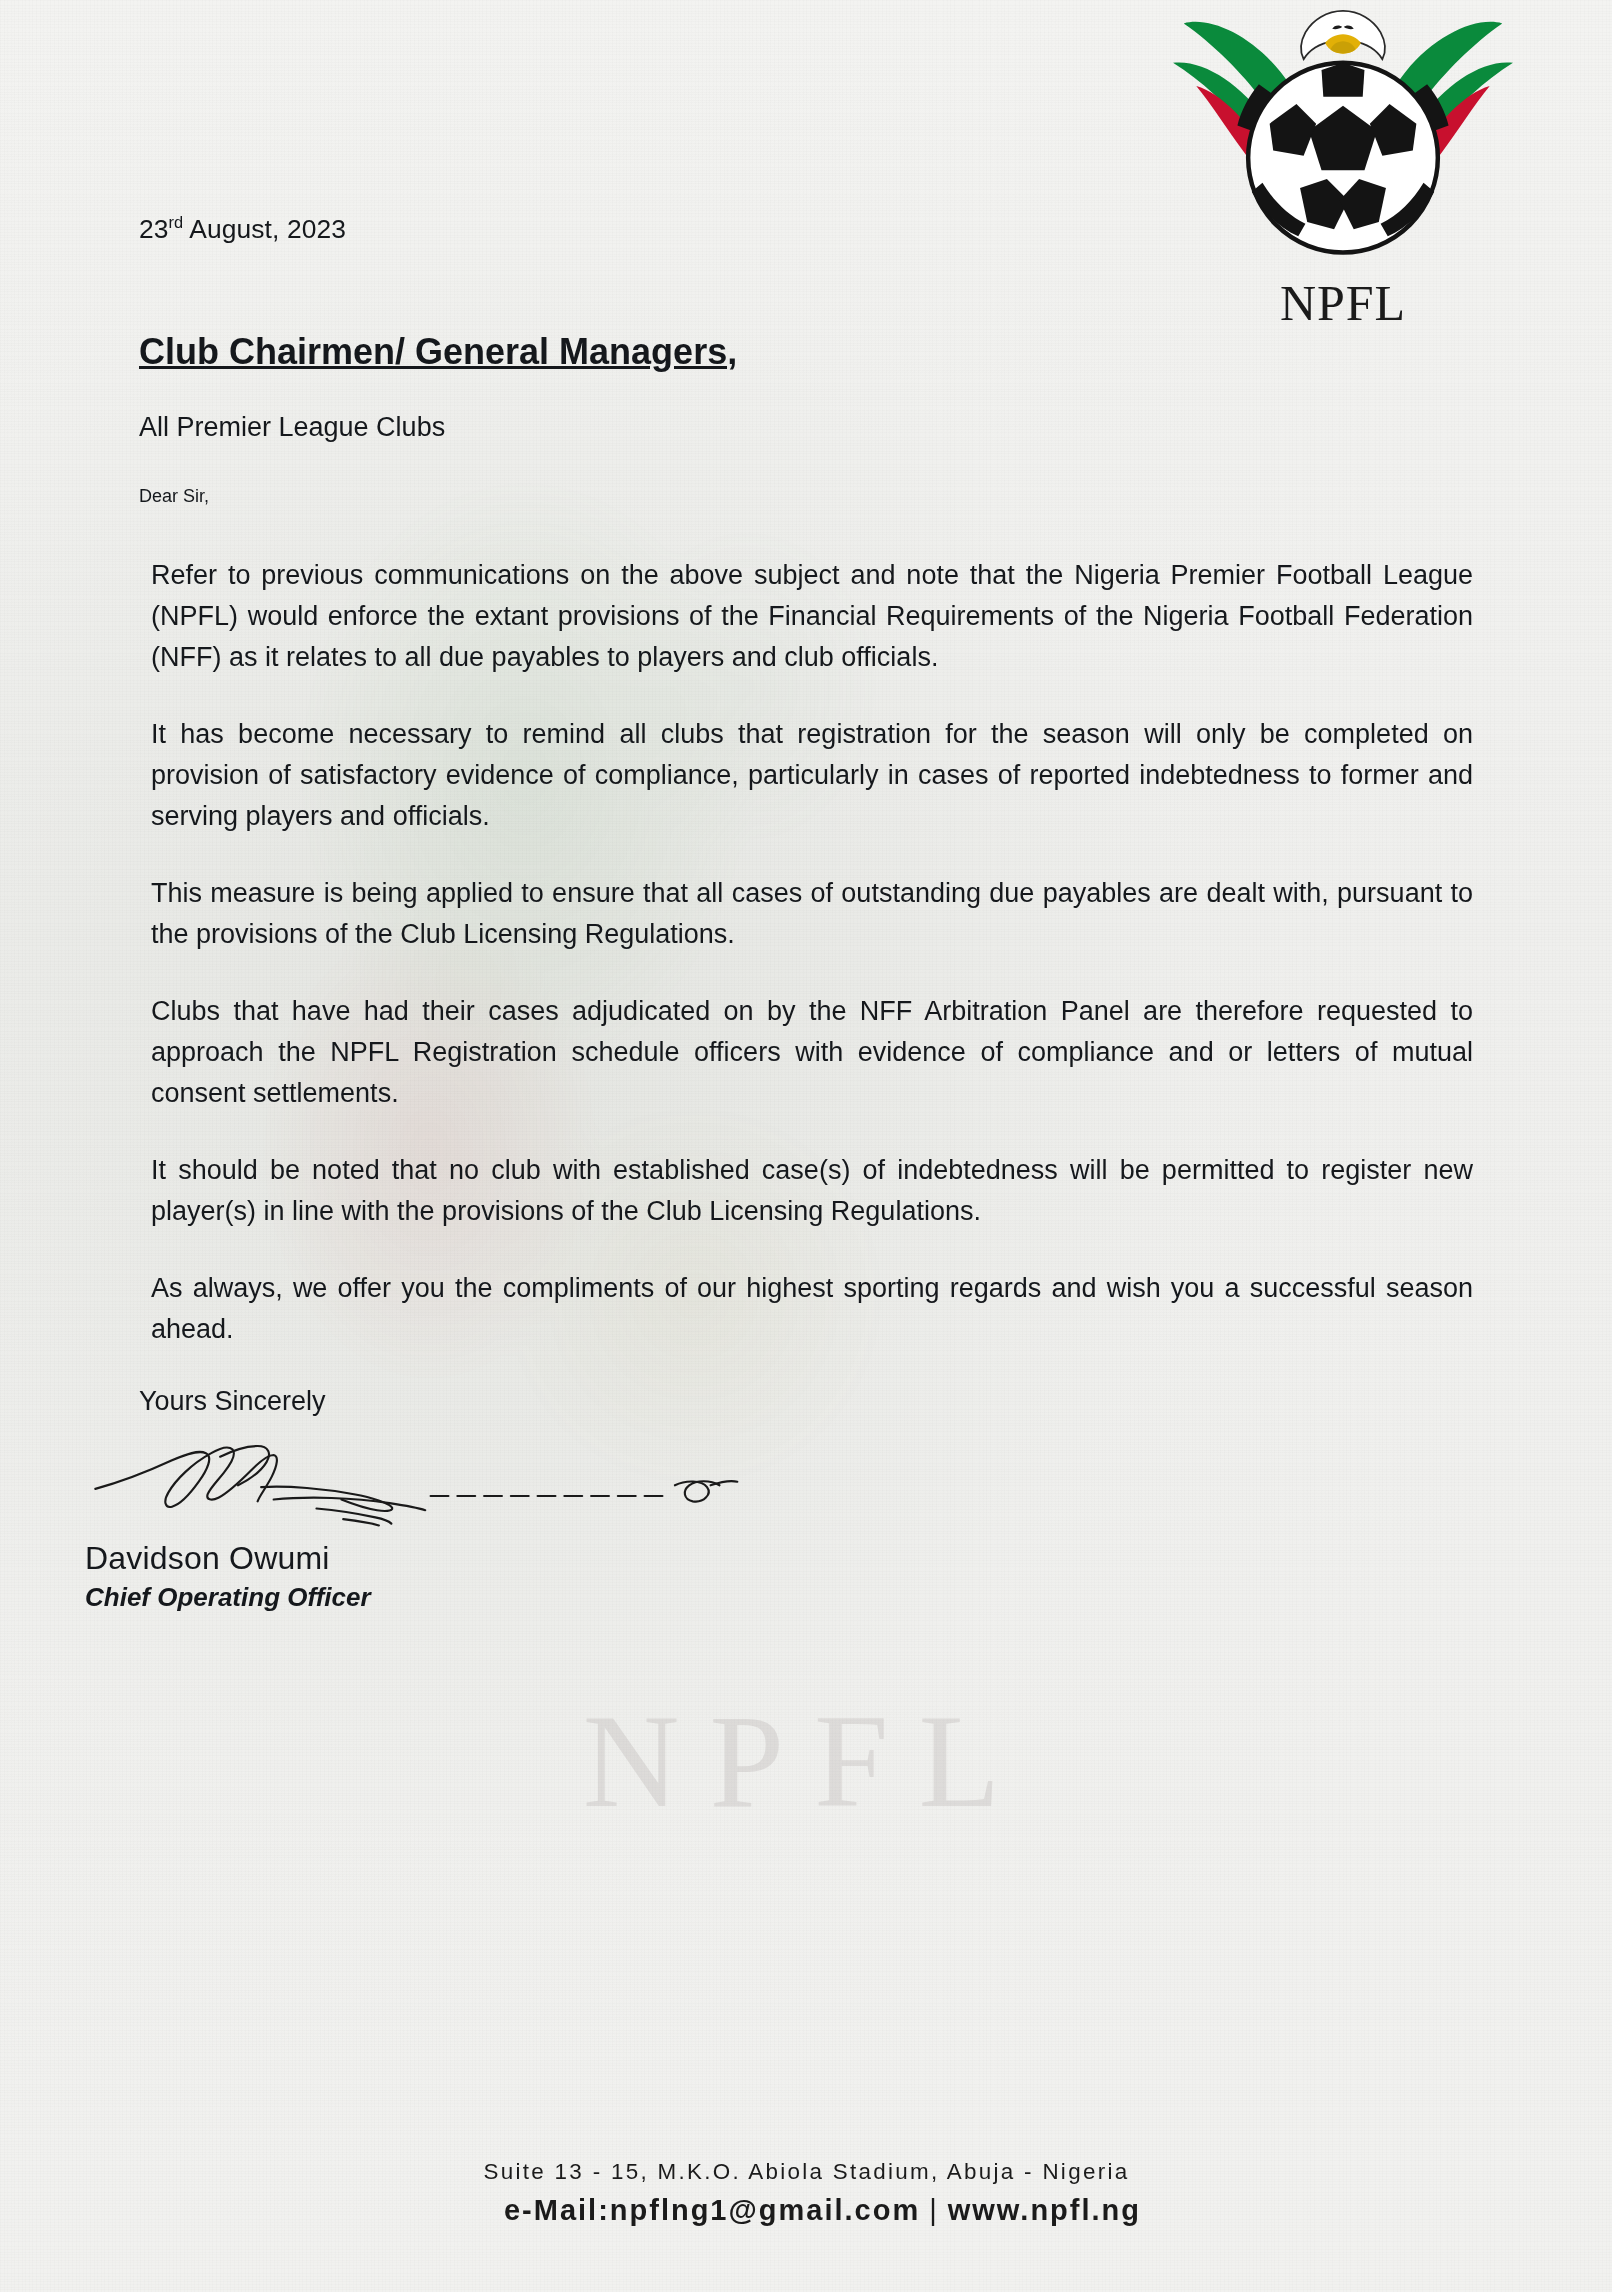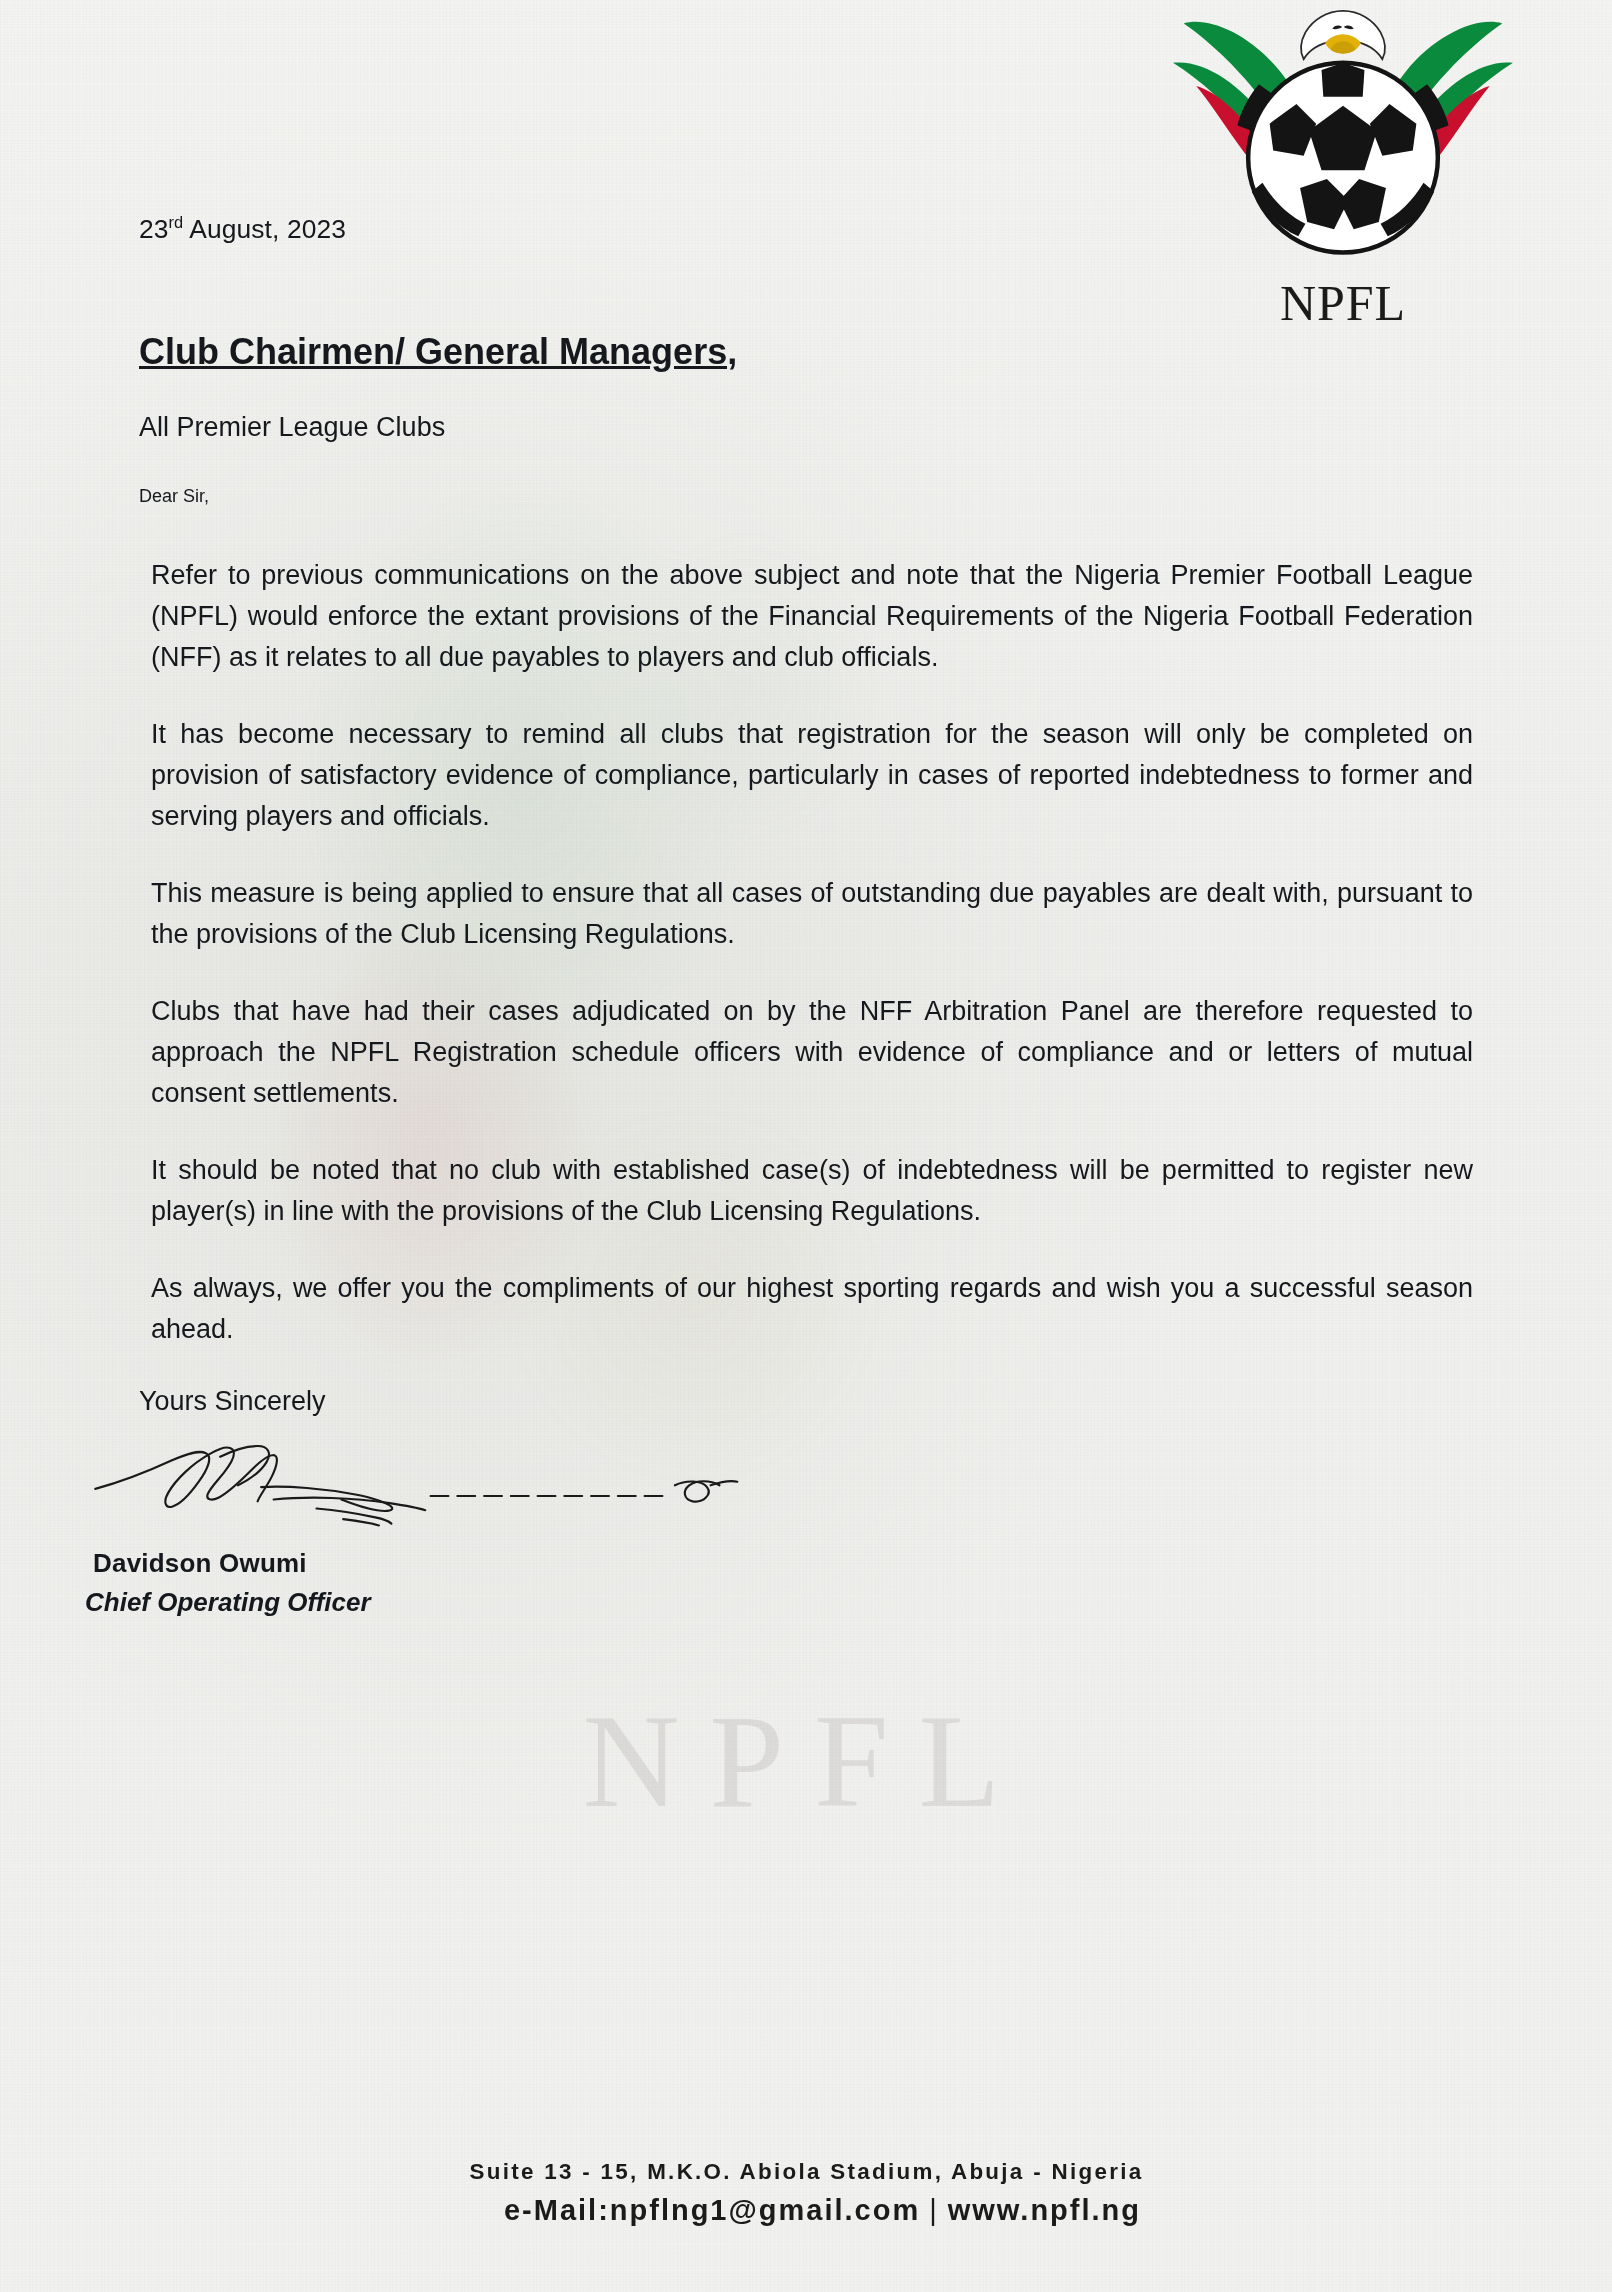--- a/index.html
+++ b/index.html
@@ -136,23 +136,23 @@
   }
 
   
   .signature {
     position: relative;
     height: 107px;
     margin: 12.5px 0 0 -54px;
     width: 734px;
   }
   .sig-name {
-    font-size: 26px;
-    font-weight: bold;
-    margin: 8px;
+    font-size: 32px;
+    font-weight: normal;
+    margin: 0;
     letter-spacing: 0.2px;
   }
   .sig-title {
     font-size: 26px;
     font-weight: bold;
     font-style: italic;
     margin: 5.4px 0 0 0;
   }
 
   
@@ -160,21 +160,21 @@
     position: absolute;
     left: 0;
     right: 0;
     bottom: 66px;
     text-align: center;
     color: #1b1b1b;
     z-index: 2;
   }
   .footer-line1 {
     font-size: 22.4px;
-    font-weight: bold;
+    font-weight: normal;
     letter-spacing: 2.3px;
     margin-bottom: 9px;
   }
   .footer-line2 {
     font-size: 29px;
     font-weight: bold;
     letter-spacing: 2px;
     margin-left: 32px;
   }
   .footer-sep {

